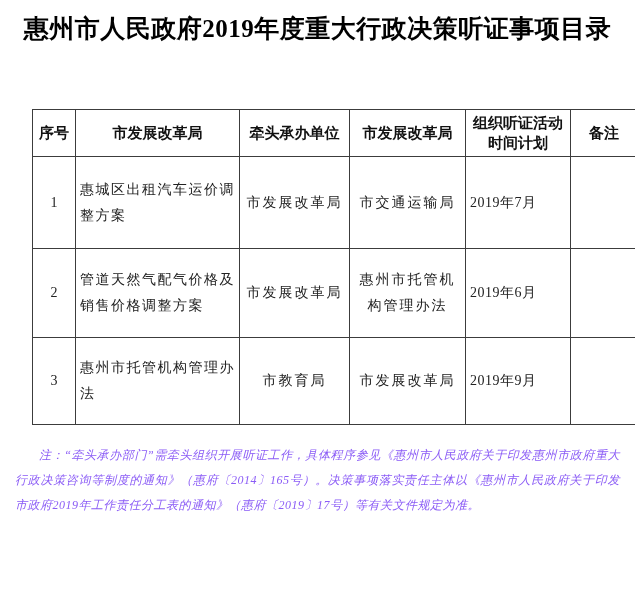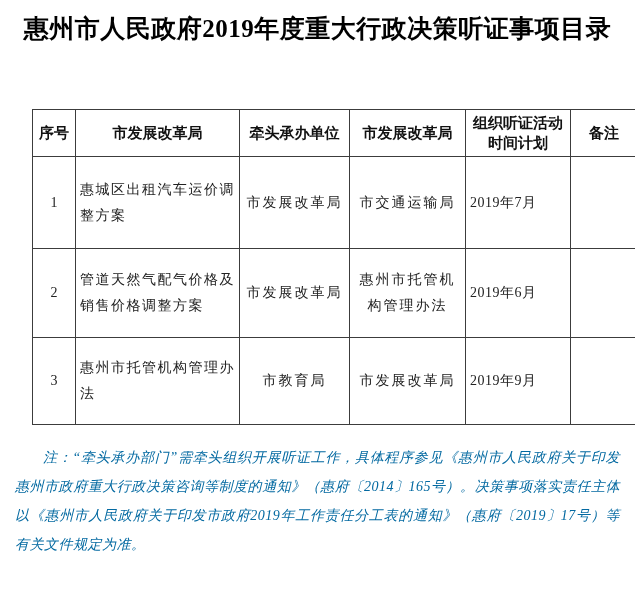--- a/index.html
+++ b/index.html
@@ -64,27 +64,27 @@
   tr.row-2 td { height: 89px; }
   tr.row-3 td { height: 87px; }
   td.c-no   { text-align: center; font-size: 15px; }
   td.c-name { text-align: justify; letter-spacing: 1.5px; }
   td.c-lead,
   td.c-support { text-align: center; letter-spacing: 2px; }
   td.c-time { text-align: left; letter-spacing: 0.5px; }
   td.c-remark { text-align: center; }
   .note {
     margin: 18px 15px 0 15px;
-    font-size: 14px;
+    font-size: 12px;
     line-height: 2.08;
     text-align: justify;
     text-indent: 2em;
     font-style: italic; 
     letter-spacing: 0.5px;
-    color: #0369a1;
+    color: #8b5cf6;
     font-family: "Liberation Serif", serif;
   }
 </style>
 </head>
 <body>
 
 <div class="page">
 
   <h1 class="title">惠州市人民政府2019年度重大行政决策听证事项目录</h1>
 

